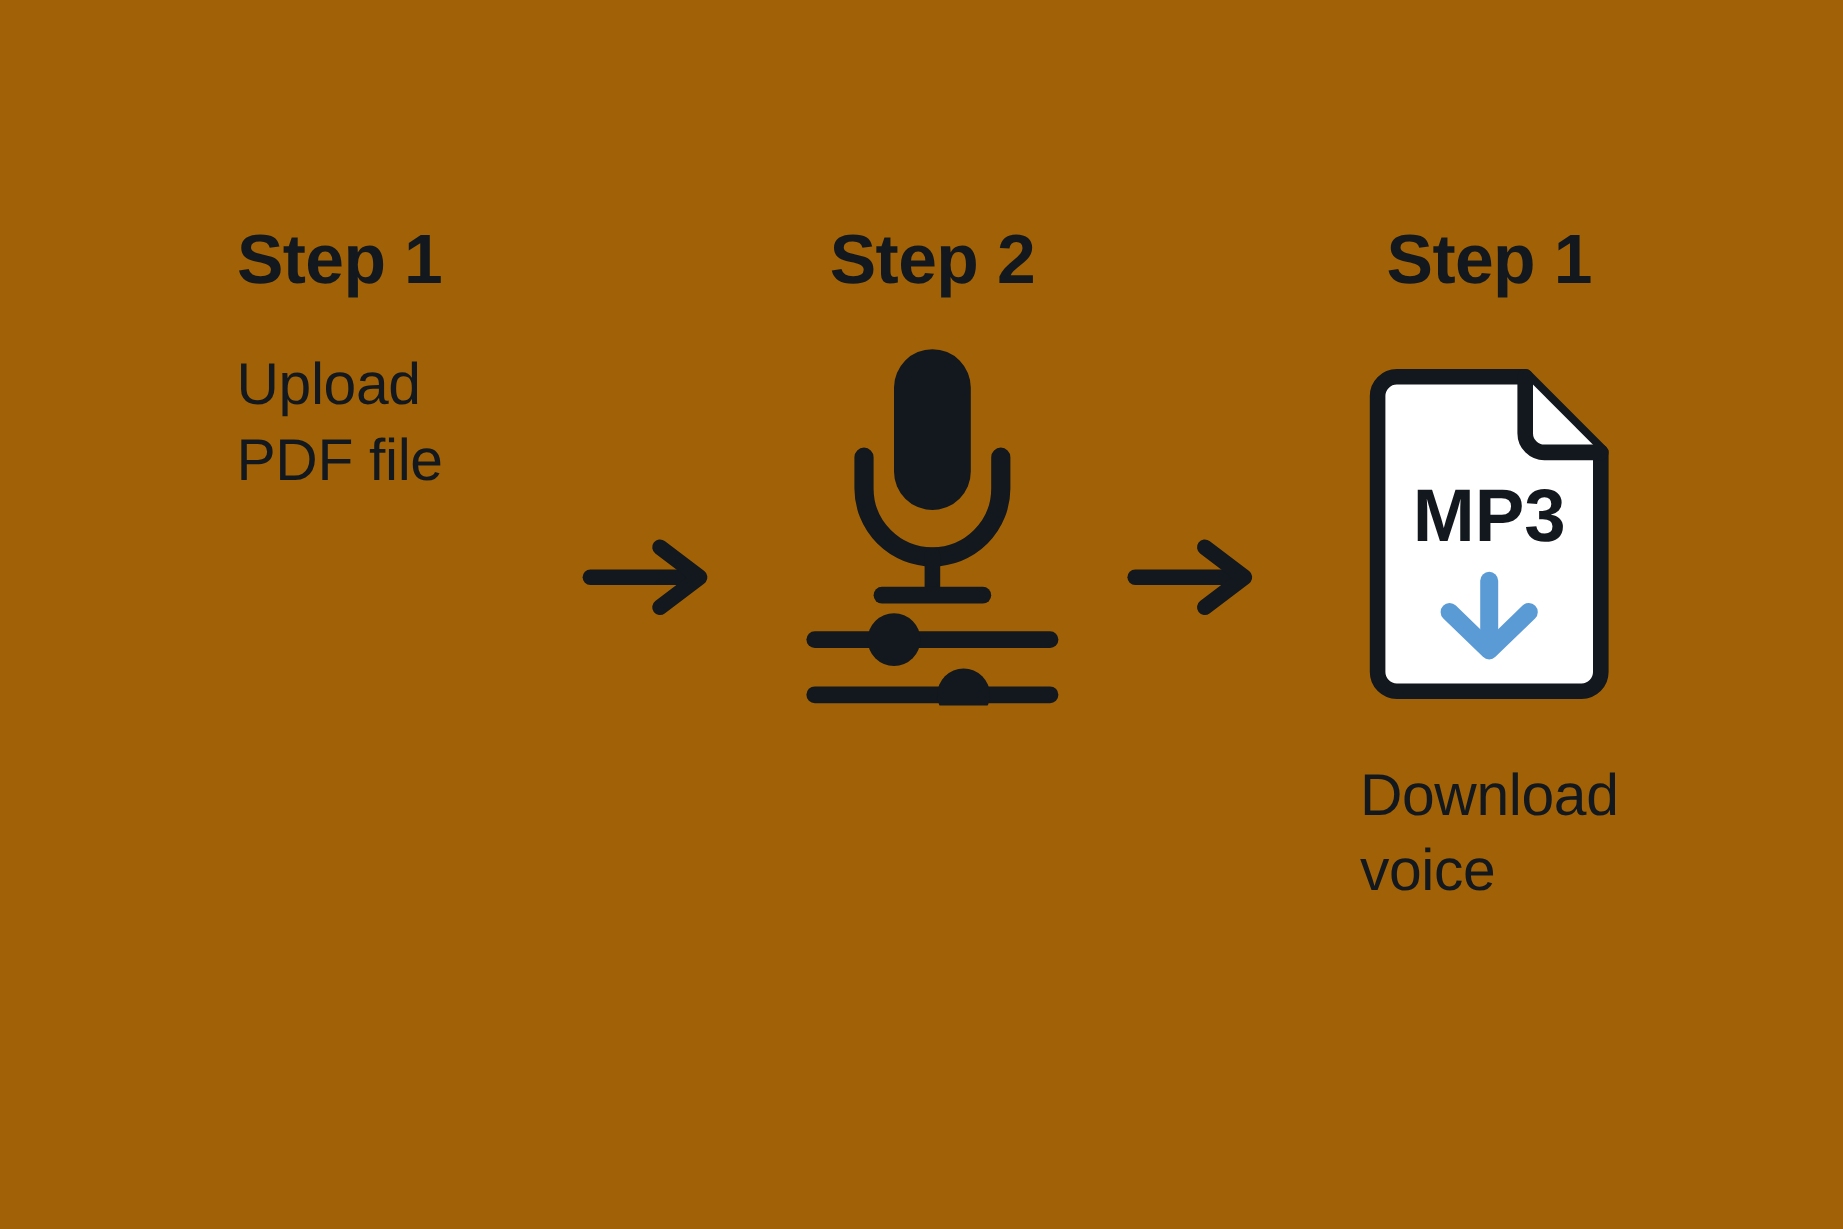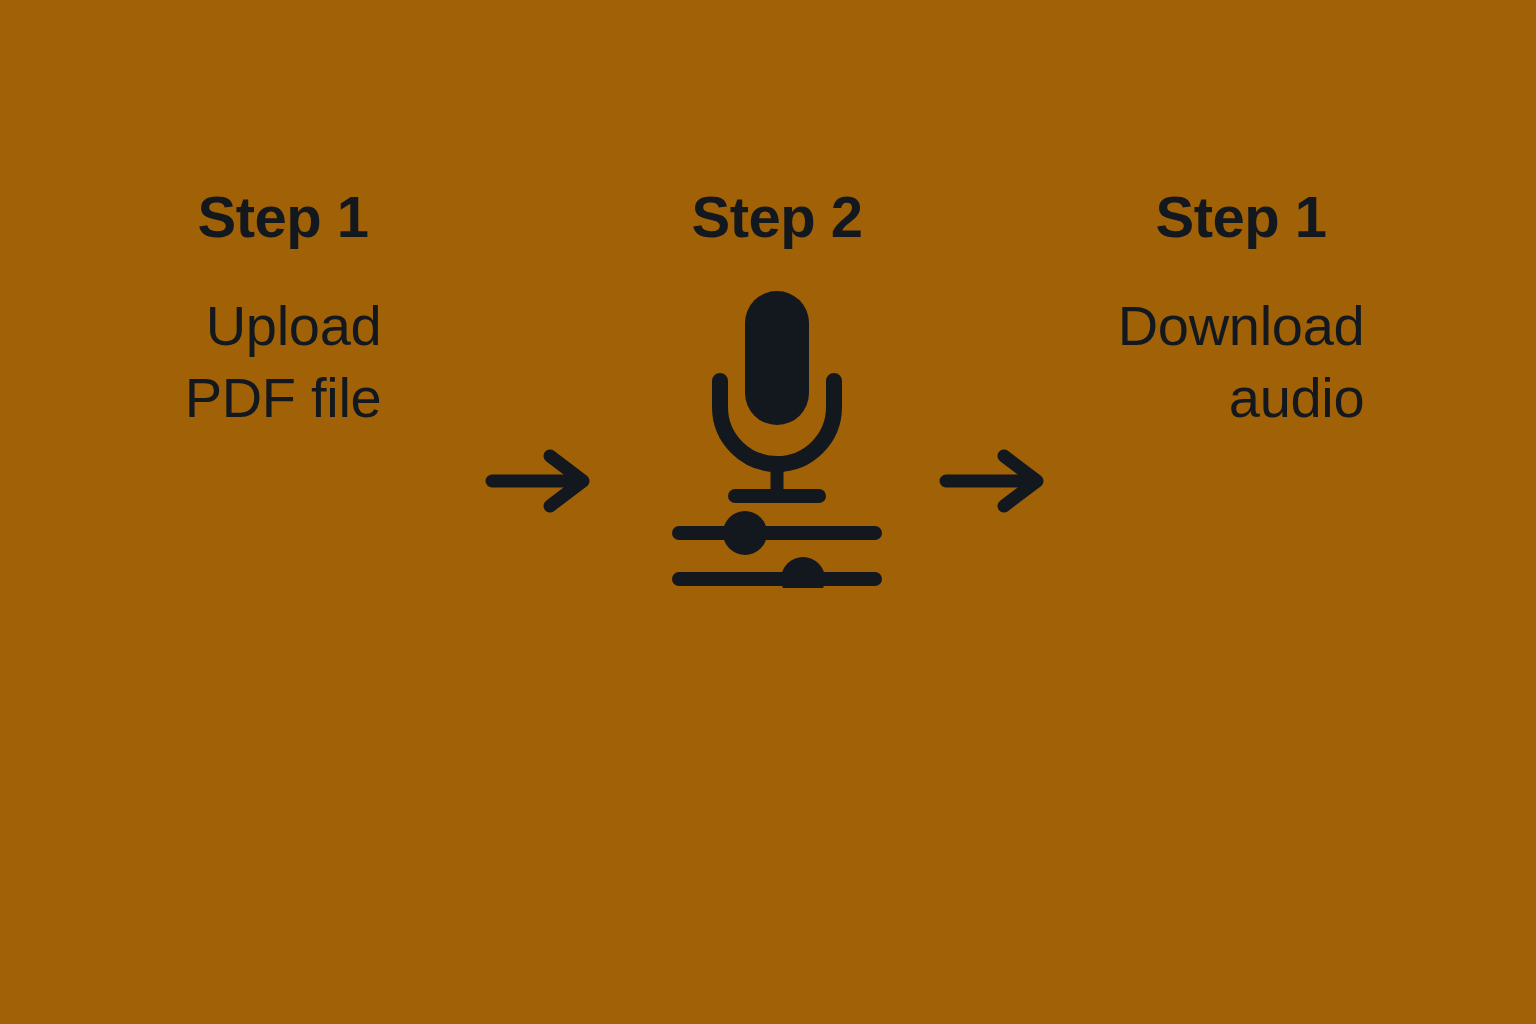--- a/index.html
+++ b/index.html
@@ -47,25 +47,25 @@
   .step-visual {
     margin-top: 42px;
     height: 300px;
     display: flex;
     align-items: flex-end;
     justify-content: center;
   }
 
   .step-caption {
     margin-top: 44px;
-    font-size: 56px;
+    font-size: 49px;
     font-weight: 400;
     color: #12181d;
     line-height: 1.28;
-    text-align: right;
+    text-align: left;
     letter-spacing: -0.3px;
     white-space: pre-line;
   }
 
   
   .connector {
     position: absolute;
     top: 446px;
     width: 120px;
     height: 70px;
@@ -135,18 +135,42 @@
       <g stroke="#12181d" stroke-width="13" stroke-linecap="round" stroke-linejoin="round" fill="none">
         <line x1="10" y1="35" x2="94" y2="35"></line>
         <polyline points="68,10 101,35 68,60"></polyline>
       </g>
     </svg>
   </div>
 
   <div class="step" id="step-3">
     <div class="step-title">Step 1</div>
 
+    <div class="step-visual">
+      <svg width="230" height="300" viewBox="0 0 230 300">
+        <g stroke="#12181d" stroke-width="13" stroke-linecap="round" stroke-linejoin="round" fill="#ffffff">
+          <path d="M 22 42
+                   A 16 16 0 0 1 38 26
+                   L 145 26
+                   L 208 89
+                   L 208 272
+                   A 16 16 0 0 1 192 288
+                   L 38 288
+                   A 16 16 0 0 1 22 272
+                   Z"></path>
+          <path d="M 145 26 L 145 73
+                   A 16 16 0 0 0 161 89
+                   L 208 89"></path>
+        </g>
+        <text class="doc-text" x="115" y="163" font-size="62" text-anchor="middle">MP3</text>
+
+        <g stroke="#5b9bd5" stroke-width="15" stroke-linecap="round" stroke-linejoin="round" fill="none">
+          <line x1="115" y1="196" x2="115" y2="252"></line>
+          <polyline points="82,222 115,254 148,222"></polyline>
+        </g>
+      </svg>
+    </div>
 
     <div class="step-caption">Download
-audio</div>
+voice</div>
   </div>
 
 </div>
 
 </body></html>

